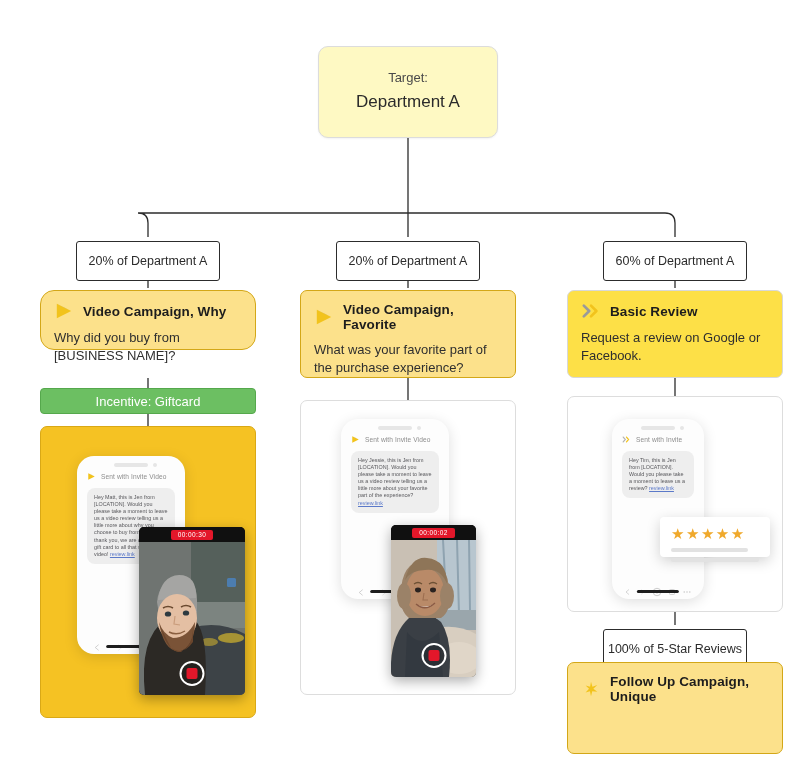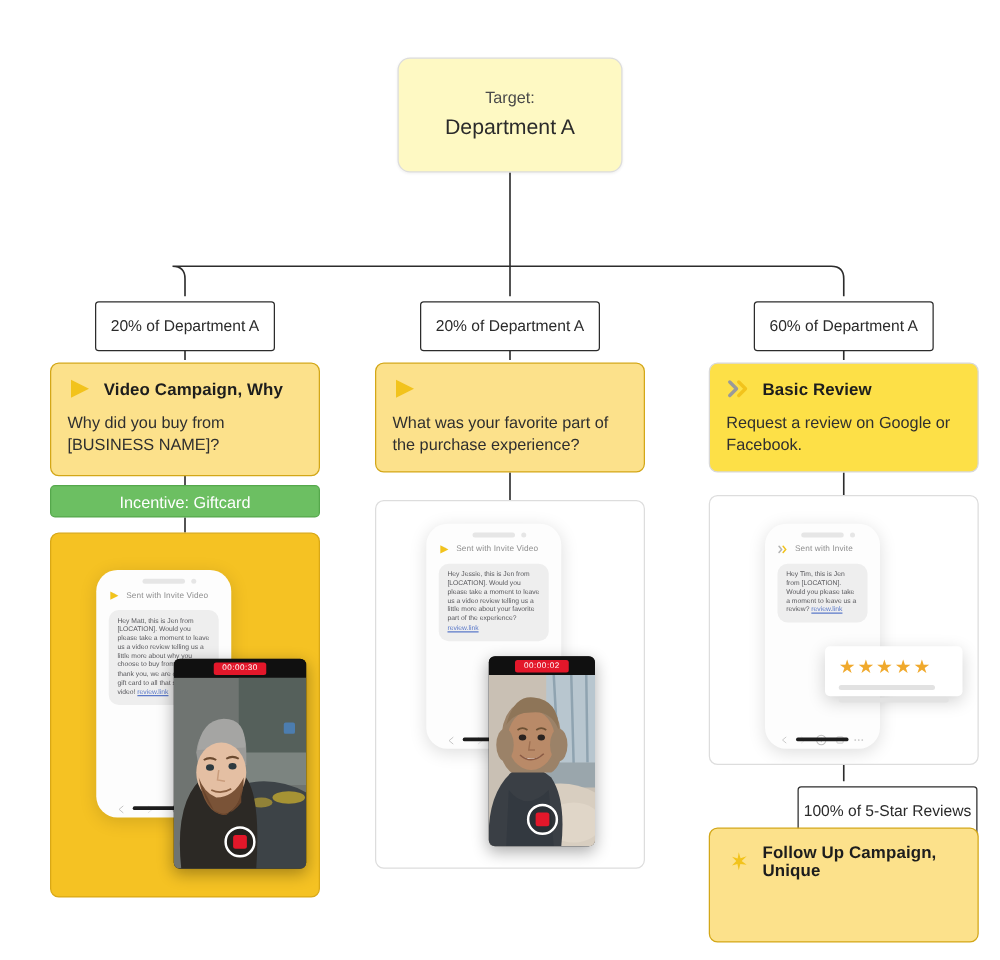--- a/index.html
+++ b/index.html
@@ -197,21 +197,21 @@
 
   <div class="target-box node">
     <div class="target-label">Target:</div>
     <div class="target-title">Department A</div>
   </div>
 
   <div class="pill" style="left:76px;top:241px;width:144px;">20% of Department A</div>
   <div class="pill" style="left:336px;top:241px;width:144px;">20% of Department A</div>
   <div class="pill" style="left:603px;top:241px;width:144px;">60% of Department A</div>
 
-  <div class="card yellow" style="left:40px;top:290px;width:216px;height:91px;">
+  <div class="card yellow" style="left:40px;top:290px;width:216px;height:60px;border-radius:14px;">
     <div class="card-head">
       <span class="ico">
         <svg viewBox="0 0 22 20" class="ico">
           <path d="M3,2 L3,18 L19,10 Z" fill="#f2c31c"></path>
           <path d="M3,2 L11,6 L19,10 L11,6 Z" fill="#8a8a8a"></path>
           <path d="M3,2 L19,10 L11,6 Z" fill="#9a9a9a"></path>
         </svg>
       </span>
       <span class="card-title">Video Campaign, Why</span>
     </div>
@@ -290,20 +290,21 @@
   </div>
 
   <div class="card yellow" style="left:300px;top:290px;width:216px;height:88px;">
     <div class="card-head">
       <span class="ico">
         <svg viewBox="0 0 22 20" class="ico">
           <path d="M3,2 L3,18 L19,10 Z" fill="#f2c31c"></path>
           <path d="M3,2 L19,10 L11,6 Z" fill="#9a9a9a"></path>
         </svg>
       </span>
+      <span class="card-title">Video Campaign, Favorite</span>
     </div>
     <div class="card-body">What was your favorite part of the purchase experience?</div>
   </div>
 
   <div class="panel white" style="left:300px;top:400px;width:216px;height:295px;">
 
     <div class="phone" style="left:40px;top:18px;width:108px;height:180px;">
       <div class="phone-notch"></div>
       <div class="phone-screen">
         <div class="sent-row">
@@ -423,21 +424,21 @@
       <div class="phone-home"></div>
     </div>
 
     <div class="review-pop" style="left:92px;top:120px;width:110px;height:40px;">
       <div class="stars">★★★★★</div>
       <div class="rline" style="width:88%;"></div>
       <div class="rline" style="width:100%;"></div>
     </div>
   </div>
 
-  <div class="pill" style="left:603px;top:629px;width:144px;margin-left:35px;">100% of 5-Star Reviews</div>
+  <div class="pill" style="left:603px;top:629px;width:144px;">100% of 5-Star Reviews</div>
 
   <div class="card yellow" style="left:567px;top:662px;width:216px;height:92px;">
     <div class="card-head">
       <span class="ico">
         <svg viewBox="0 0 22 20" class="ico">
           <path d="M11,2 L12.6,7.4 L18,5.6 L13.6,9.8 L18,13 L12.4,12.4 L11,18 L9.8,12.4 L5,13.8 L8.8,9.8 L5,6 L10,7.6 Z" fill="#f2c31c"></path>
         </svg>
       </span>
       <span class="card-title">Follow Up Campaign, Unique</span>
     </div>

